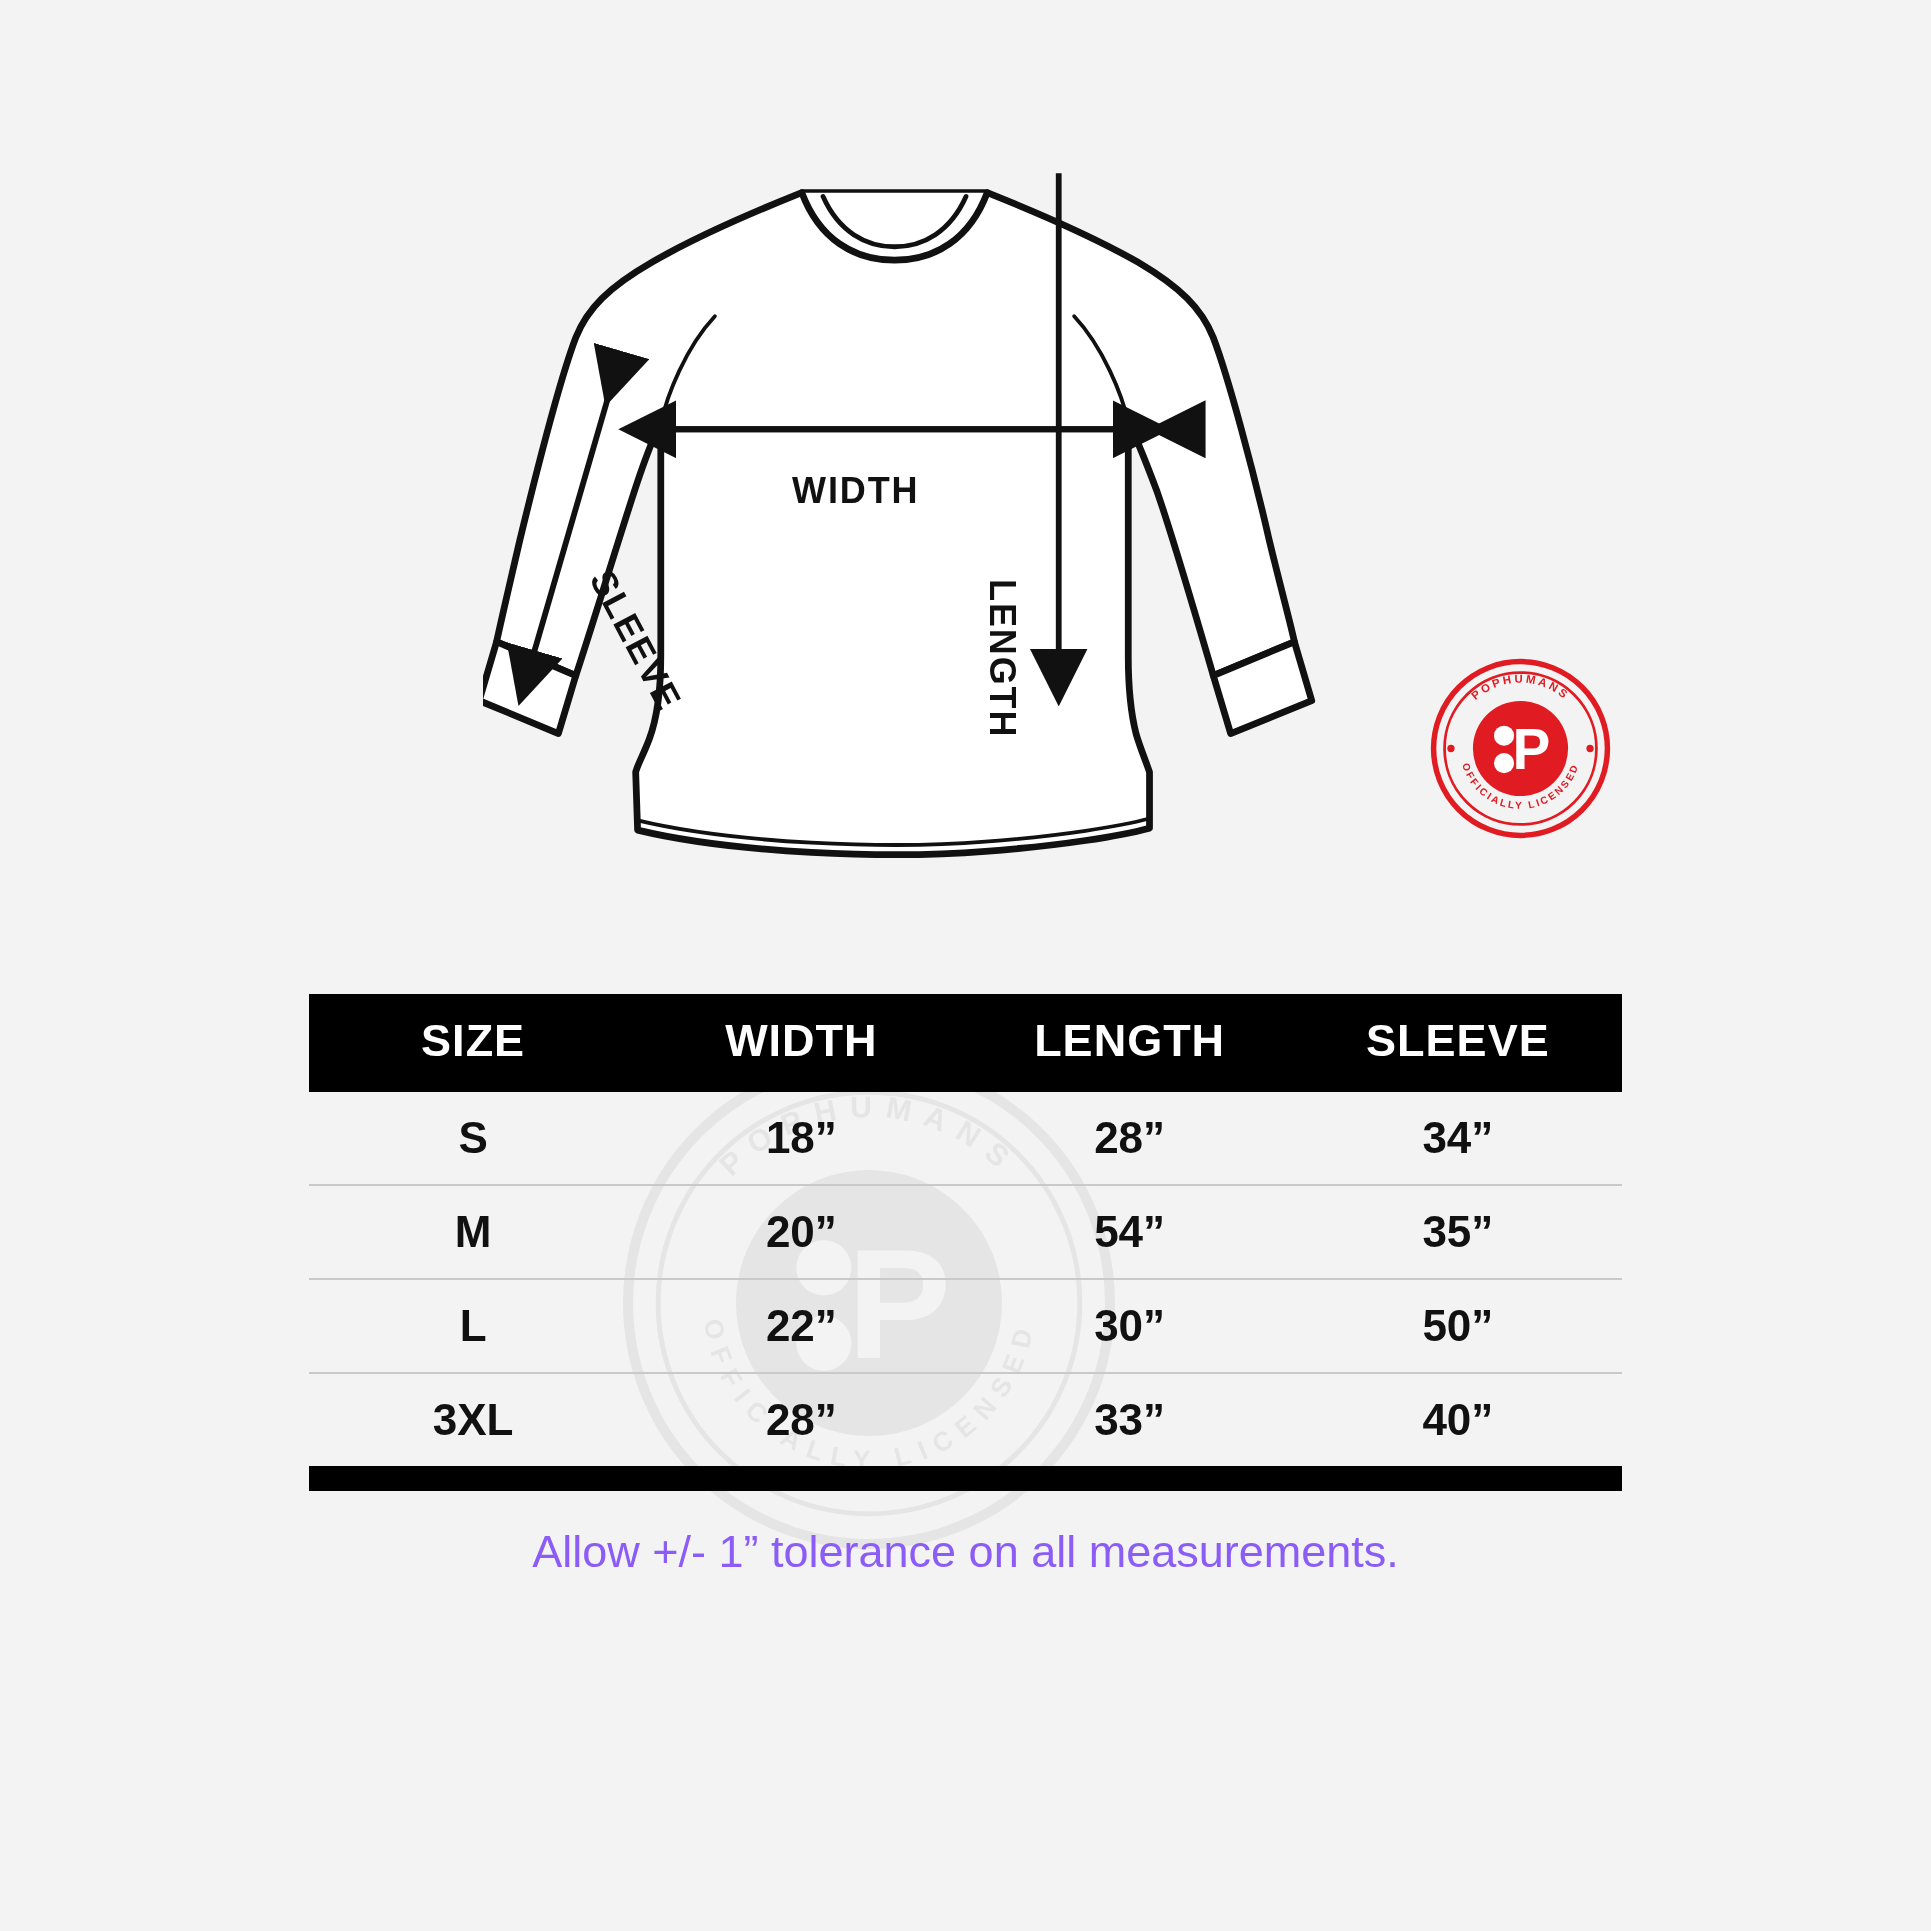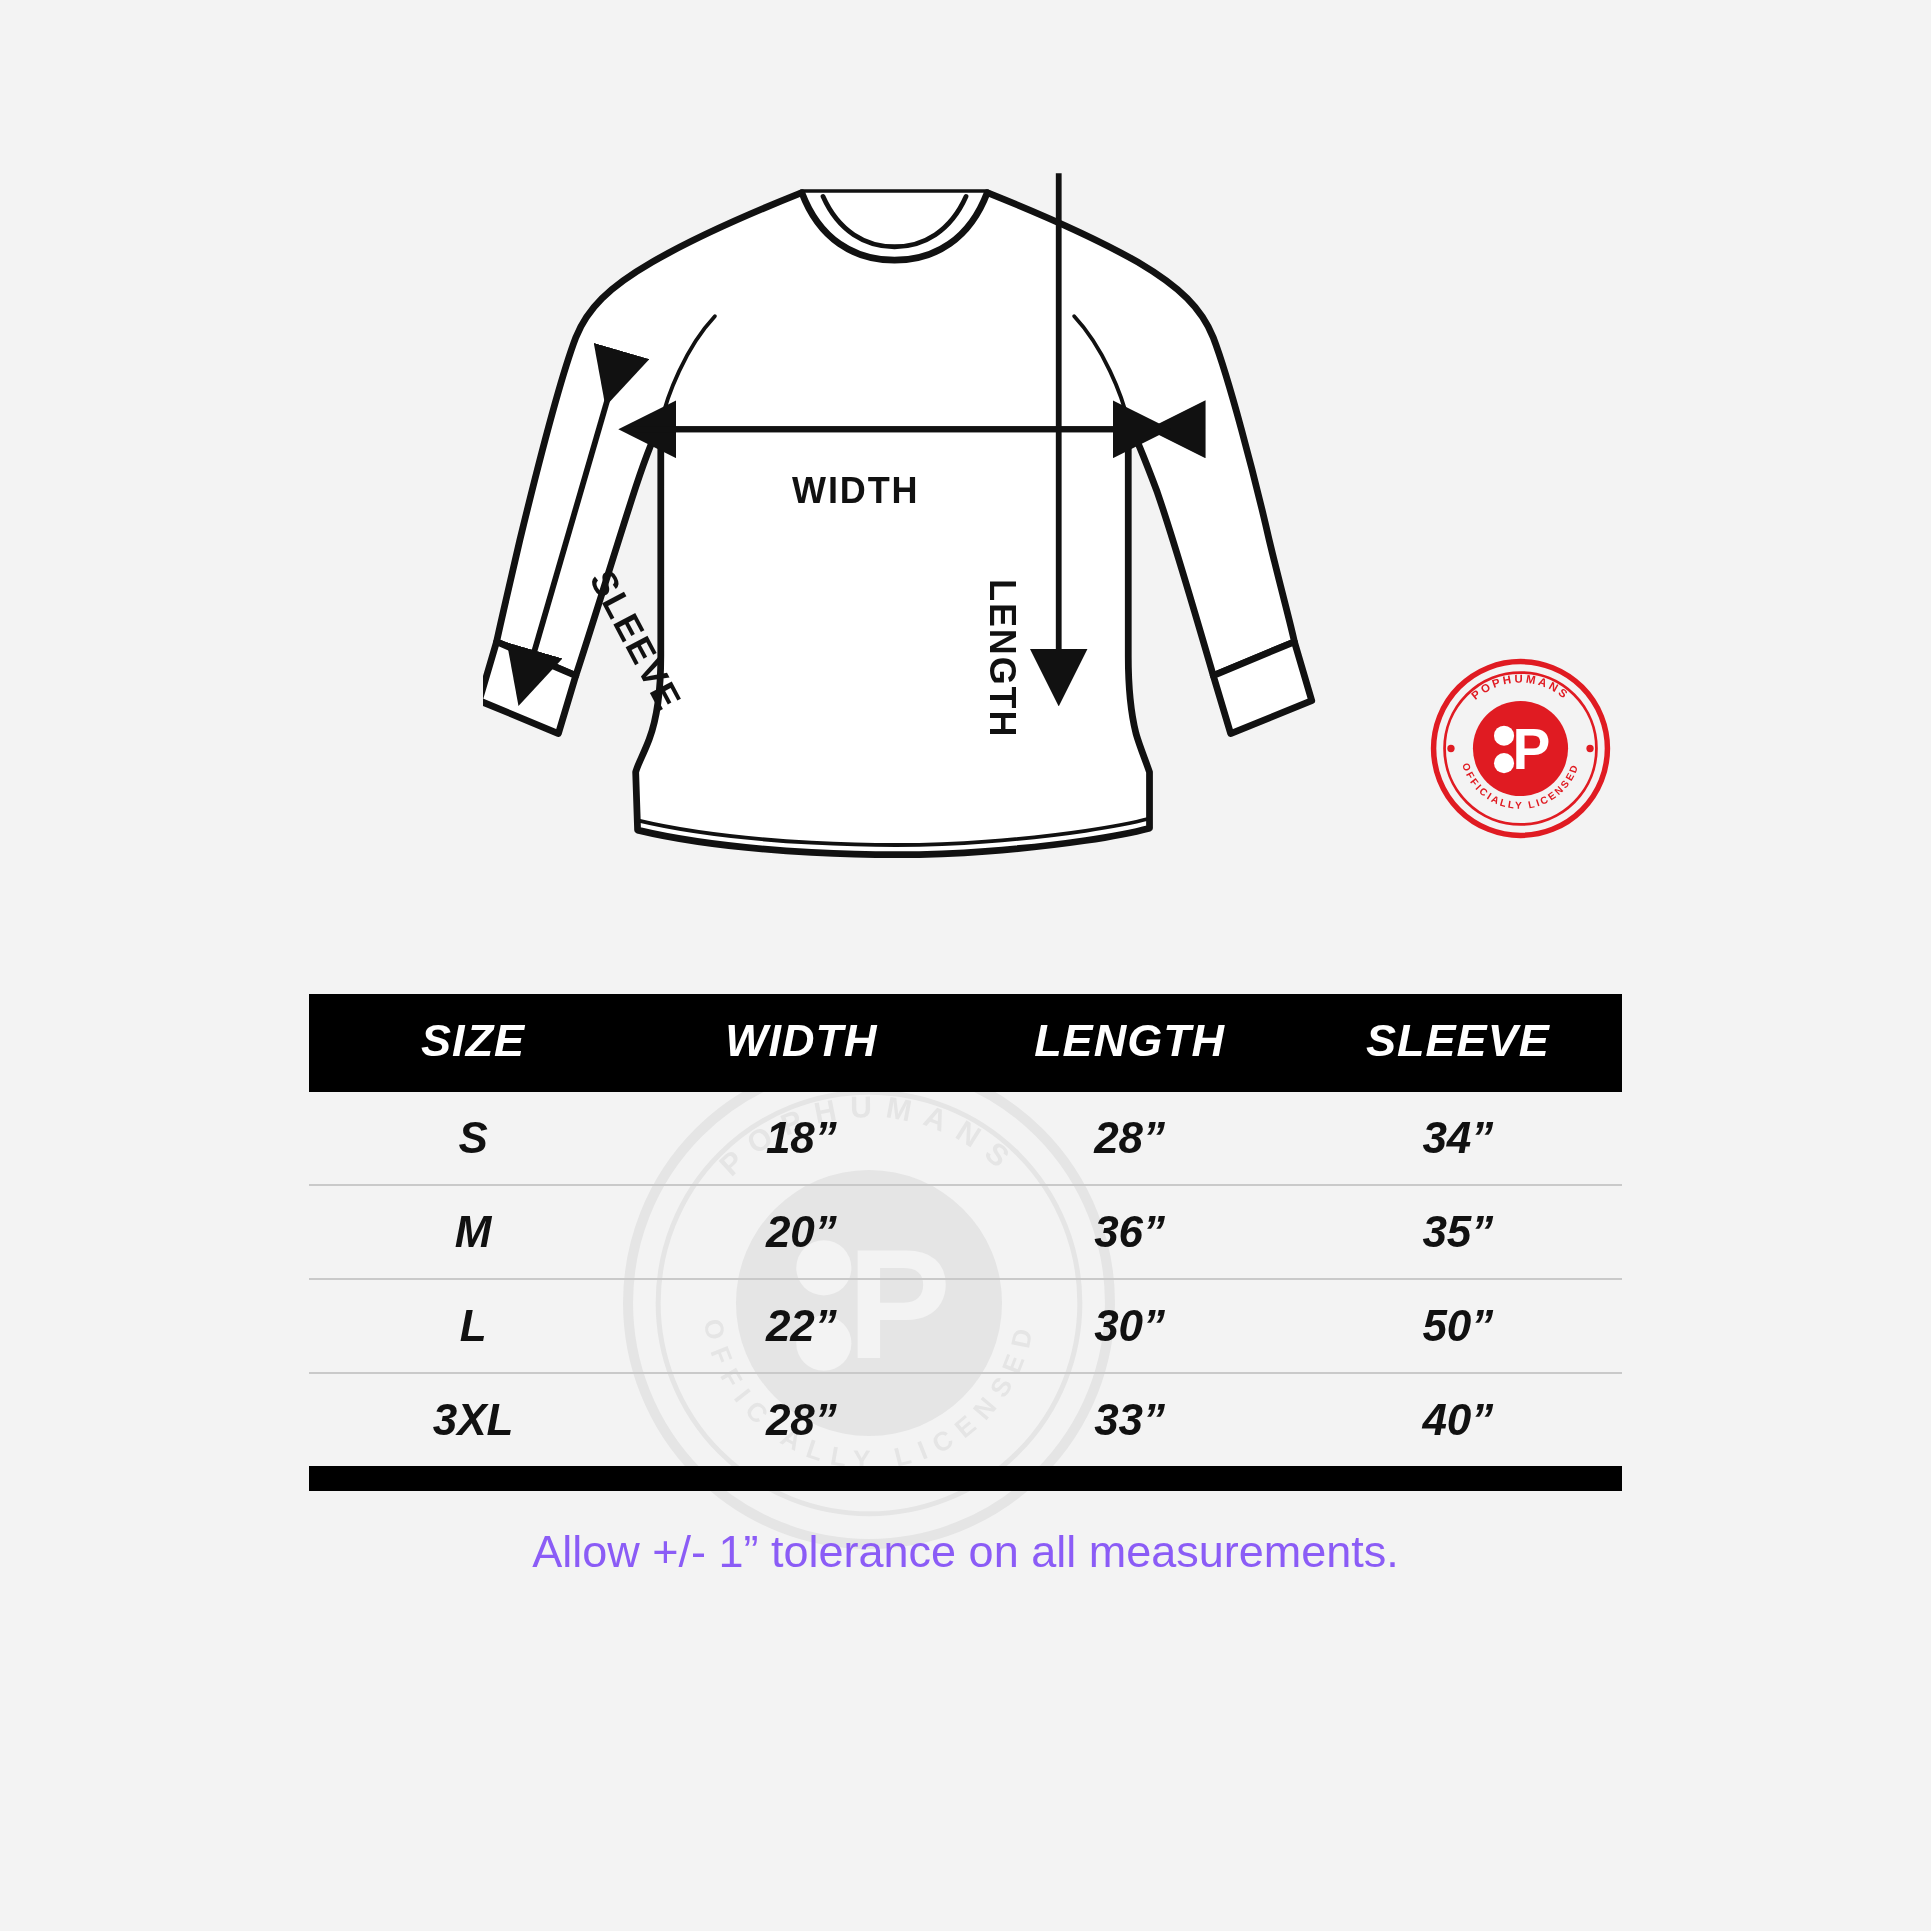--- a/index.html
+++ b/index.html
@@ -81,21 +81,20 @@
     left: 309px;
     top: 994px;
     width: 1313px;
   }
   table.size-table {
     border-collapse: collapse;
     width: 100%;
     table-layout: fixed;
     position: relative;
     z-index: 2;
-    font-style: italic;
   }
   table.size-table thead th {
     background: #000;
     color: #fff;
     font-size: 45px;
     font-weight: 700;
     letter-spacing: 1px;
     padding: 21px 0 25px 0;
     text-align: center;
   }
@@ -273,21 +272,21 @@
       <tbody>
         <tr>
           <td>S</td>
           <td>18”</td>
           <td>28”</td>
           <td>34”</td>
         </tr>
         <tr>
           <td>M</td>
           <td>20”</td>
-          <td>36”</td>
+          <td>54”</td>
           <td>35”</td>
         </tr>
         <tr>
           <td>L</td>
           <td>22”</td>
           <td>30”</td>
           <td>50”</td>
         </tr>
         <tr>
           <td>3XL</td>

